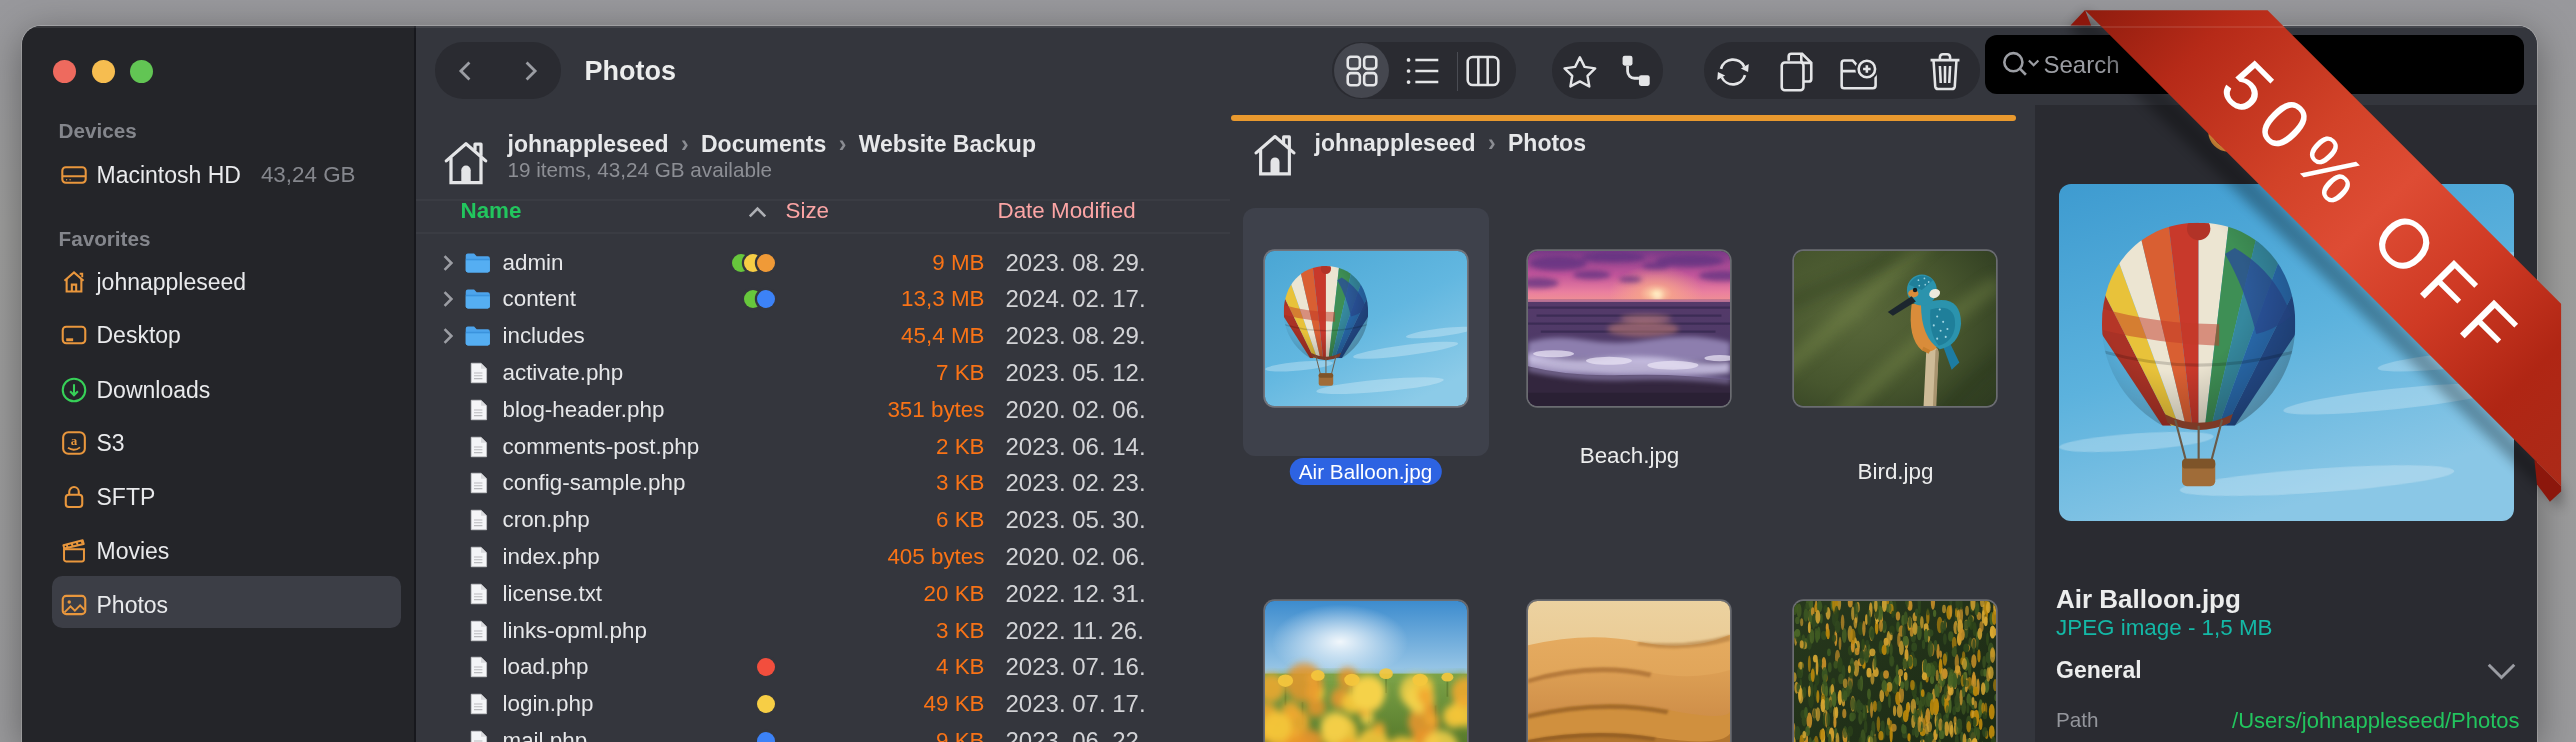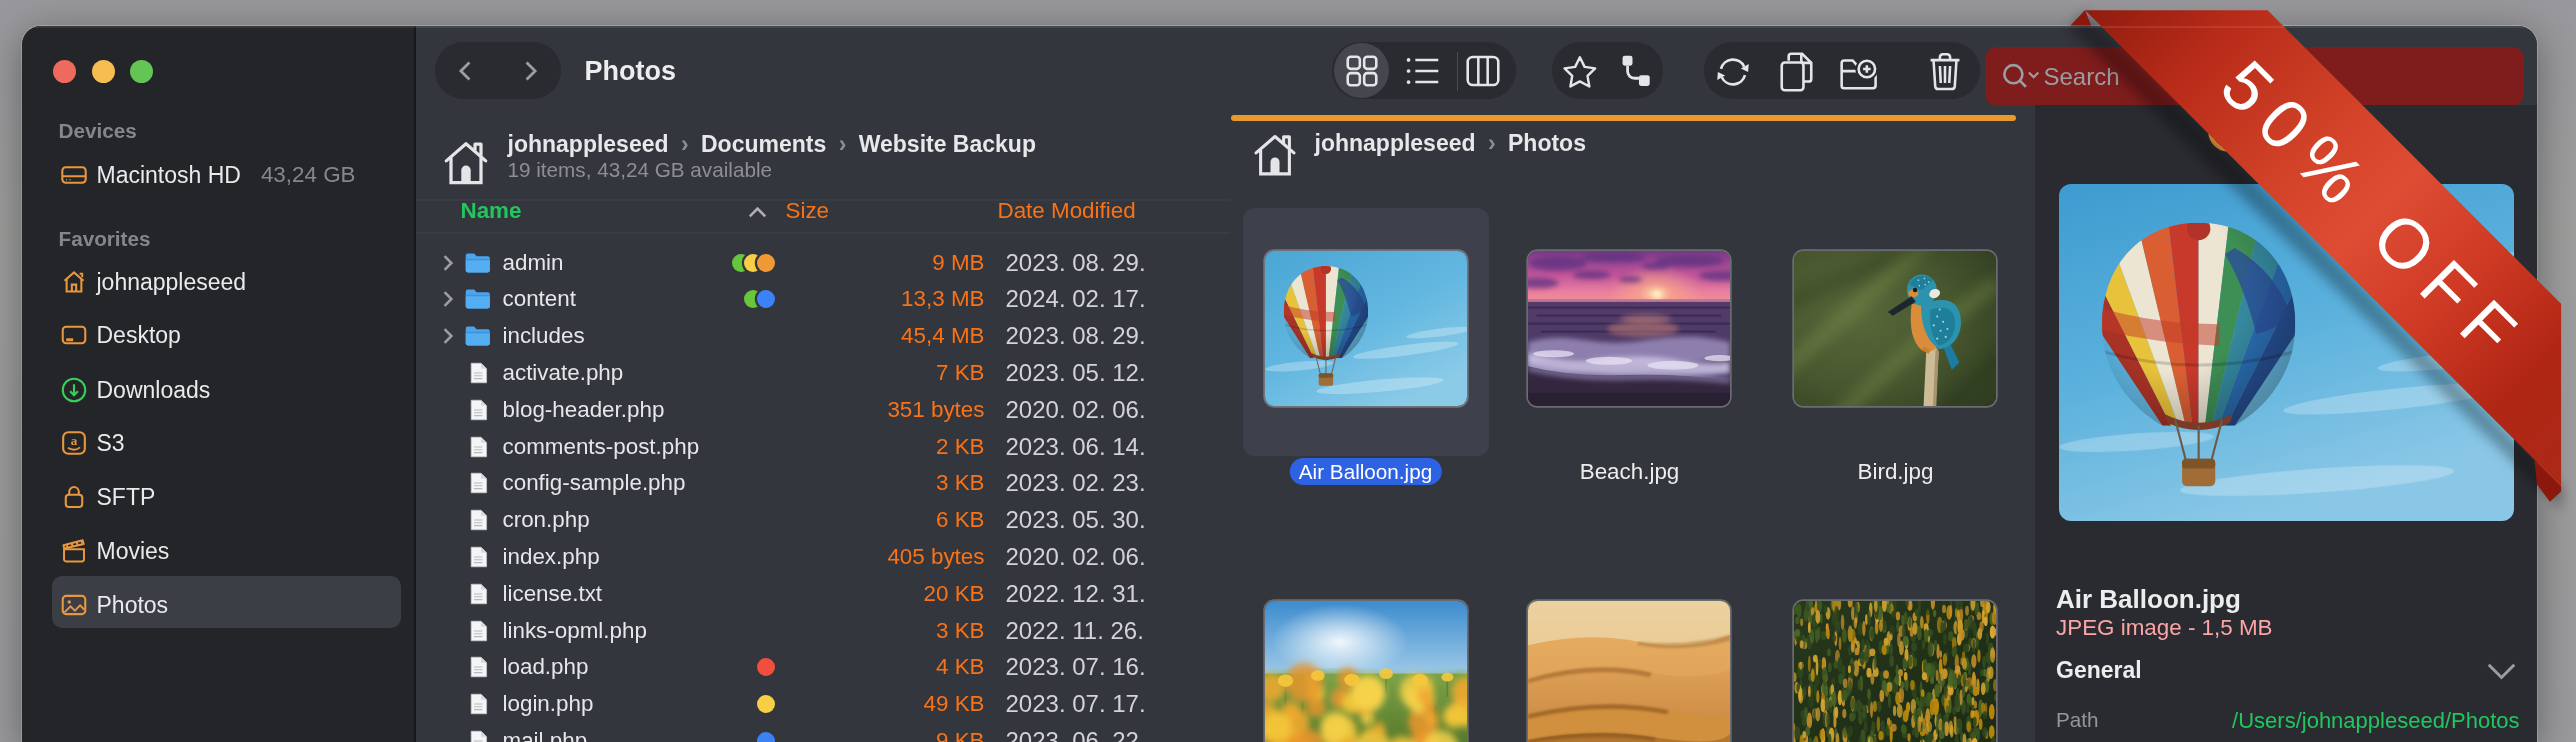--- a/index.html
+++ b/index.html
@@ -13,46 +13,46 @@
 .sbhead{position:absolute;left:37px;font-size:20.7px;font-weight:700;color:#84868c}
 .sbrow{position:absolute;left:0;width:393px;height:53px}
 .sbrow .ic{position:absolute;left:39px;top:50%;transform:translateY(-50%);width:26px;height:26px}
 .sbrow .tx{position:absolute;left:75px;top:50%;transform:translateY(-50%);font-size:23px;color:#e9eaec;white-space:nowrap}
 .sbrow .val{position:absolute;right:59px;top:50%;transform:translateY(-50%);font-size:22.4px;color:#85878d}
 #sbsel{position:absolute;left:30px;top:550px;width:349px;height:52px;border-radius:10.3px;background:#3c3e46}
 #content{position:absolute;left:394px;top:0;right:0;height:716px;background:#34363d}
 
 .pill{position:absolute;top:16.4px;height:57px;border-radius:28px;background:#2a2b31}
 #tbtitle{position:absolute;left:169px;top:30px;font-size:27px;font-weight:700;color:#eceded}
-#search{position:absolute;top:21px;height:59px;border-radius:12px;background:#7f1d1d}
+#search{position:absolute;top:9px;height:59px;border-radius:12px;background:#000000}
 
 #leftpane{position:absolute;left:0;top:79px;width:814px;bottom:0}
 #gridpane{position:absolute;left:815px;top:79px;width:802px;bottom:0}
 #prevpane{position:absolute;left:1619px;top:79px;right:0;bottom:0;background:#2a2b31}
 .crumbtx{position:absolute;font-size:23px;font-weight:700;color:#e7e8ea;white-space:nowrap}
 .crumbtx .sep{color:#8b8d93;font-weight:600;padding:0 6px}
 .crumbsub{position:absolute;font-size:20.7px;color:#8d8f95;white-space:nowrap}
 .hline{position:absolute;left:0;right:0;height:1.7px;background:#3d3f46}
-.coltx{position:absolute;font-size:22.4px;color:#f97316}
+.coltx{position:absolute;font-size:22.4px;color:#fca5a5}
 .frow{position:absolute;left:0;width:814px;height:37px}
 .frow .dis{position:absolute;left:26px;top:50%;transform:translateY(-50%);width:12px;height:19px}
 .frow .fic{position:absolute;left:48px;top:50%;transform:translateY(-50%);width:27.6px;height:27.6px}
 .frow .nm{position:absolute;left:87px;top:50%;transform:translateY(-50%);font-size:22.4px;color:#e6e7e9;white-space:nowrap}
 .frow .sz{position:absolute;right:245px;top:50%;transform:translateY(-50%);font-size:22.4px;color:#f97316}
 .frow .dt{position:absolute;left:590px;top:50%;transform:translateY(-50%);font-size:24px;color:#d2d3d6}
 .tag{position:absolute;width:18px;height:18px;border-radius:50%;top:50%;margin-top:-9px}
 
 #gselcell{position:absolute;left:12px;top:103px;width:246px;height:248px;border-radius:12px;background:#3e414b}
 .thumb{position:absolute;width:202px;height:155px;border-radius:9.5px;overflow:hidden;box-shadow:0 0 0 1.7px rgba(255,255,255,.27)}
 .thumb svg{display:block}
 .glabel{position:absolute;font-size:22.4px;color:#eceded;white-space:nowrap;transform:translateX(-50%)}
 #bluepill{position:absolute;left:135px;top:353px;transform:translateX(-50%);height:27px;line-height:27px;border-radius:13.8px;background:#2d63e2;padding:0 9.5px;font-size:20.7px;color:#fff;white-space:nowrap}
 
 .ptitle{position:absolute;font-size:26px;font-weight:700;color:#eceded}
-.psub{position:absolute;font-size:22.4px;color:#fca5a5}
+.psub{position:absolute;font-size:22.4px;color:#14b8a6}
 .pgen{position:absolute;font-size:23px;font-weight:700;color:#eceded}
 .ppath{position:absolute;font-size:20.7px;color:#94969c}
 .ppathv{position:absolute;font-size:22px;color:#22c55e}
 </style>
 </head>
 <body>
 <div id="win">
   <div id="sidebar">
     <div class="tl" style="left:31px;top:34px;background:#ee6a5e"></div>
     <div class="tl" style="left:70px;top:34px;background:#f6bd50"></div>
@@ -1346,21 +1346,21 @@
               <ellipse cx="2" cy="4" rx="2.2" ry="8.9" fill="#3e5a22" opacity="0.69"></ellipse>
               <ellipse cx="28" cy="18" rx="2.9" ry="7.8" fill="#d8a832" opacity="0.86"></ellipse>
               <ellipse cx="88" cy="105" rx="2.3" ry="6.3" fill="#4a6526" opacity="0.75"></ellipse>
               <ellipse cx="92" cy="88" rx="2.3" ry="6.6" fill="#cf9e2e" opacity="0.72"></ellipse>
               <ellipse cx="12" cy="151" rx="2.1" ry="4.1" fill="#d8a832" opacity="0.85"></ellipse>
               <ellipse cx="177" cy="43" rx="2.2" ry="6.5" fill="#31491f" opacity="0.77"></ellipse>
               <ellipse cx="194" cy="138" rx="3.0" ry="5.3" fill="#31491f" opacity="0.98"></ellipse>
 </svg>
           </div>
         </div>
-      <div class="glabel" style="left:399px;top:354px">Beach.jpg</div>
+      <div class="glabel" style="left:399px;top:338px">Beach.jpg</div>
       <div class="glabel" style="left:665px;top:354px">Bird.jpg</div>
     </div>
 
     <div id="prevpane">
       <svg style="position:absolute;left:172px;top:5.2px" width="43" height="43" viewBox="0 0 50 50" fill="none" stroke="#e9973d" stroke-width="5">
           <circle cx="25" cy="25" r="21"></circle>
         </svg>
       <div class="thumb" id="bigprev" style="left:24px;top:79px;width:455px;height:337px;border-radius:12px;box-shadow:none">
           <svg width="100%" height="100%" viewBox="0 0 529 392" preserveAspectRatio="none">
 <defs>

